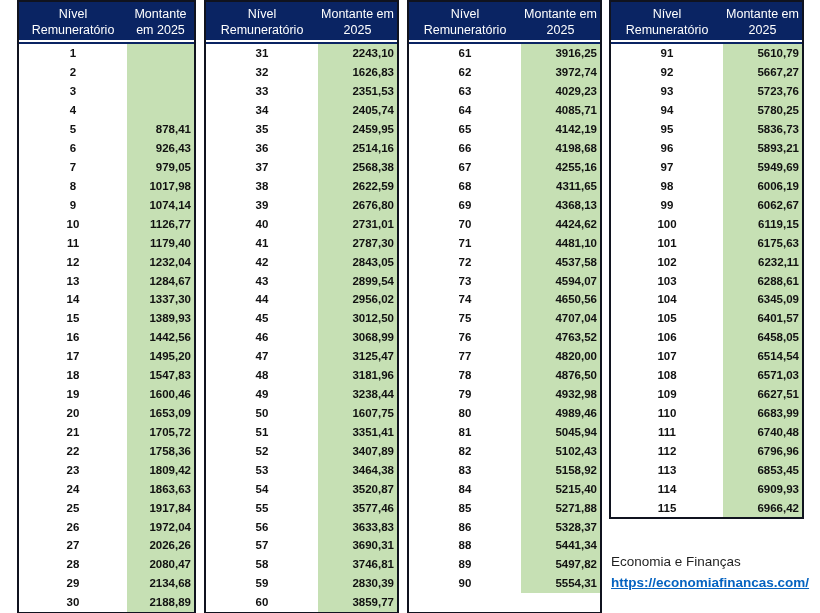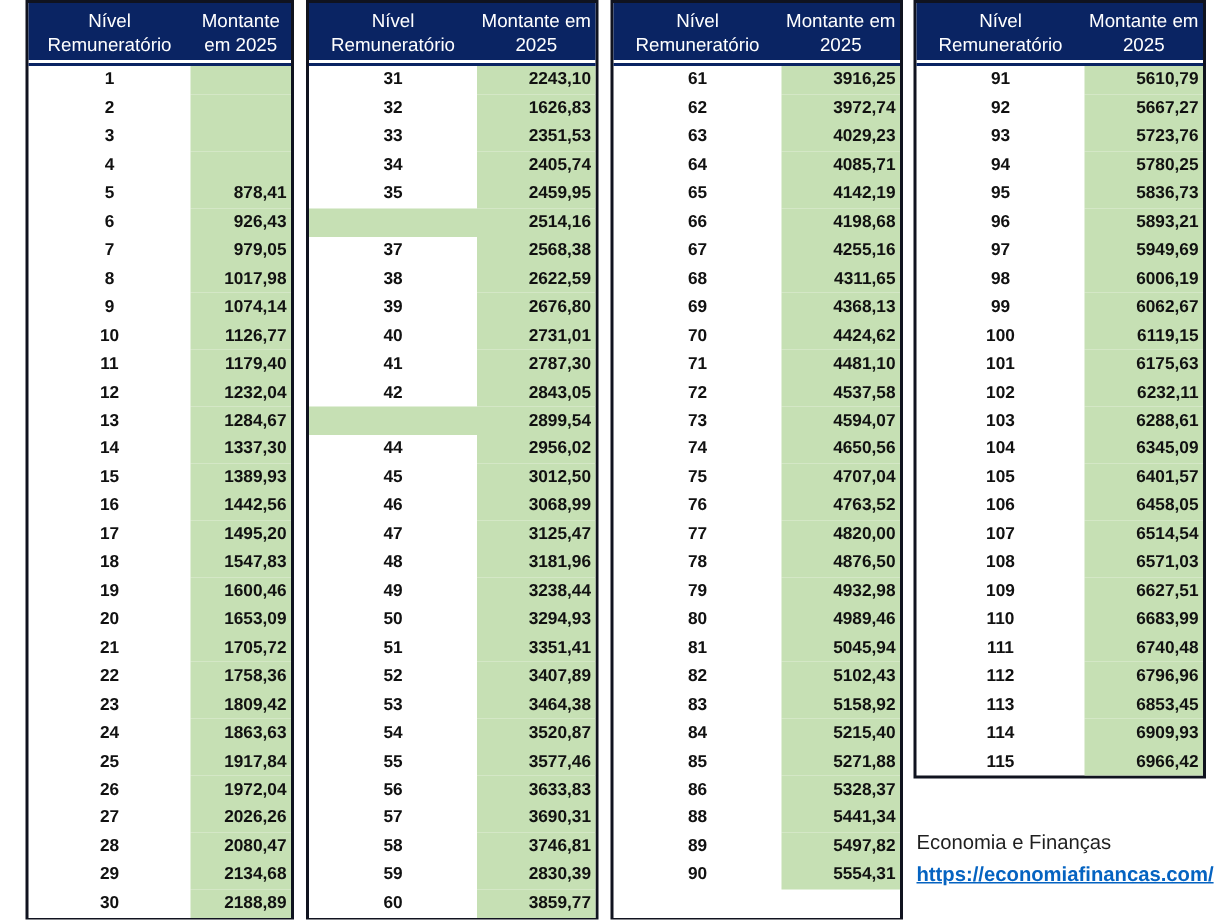--- a/index.html
+++ b/index.html
@@ -201,20 +201,21 @@
         </div>
         <div class="row">
           <div class="cell cell-level">34</div>
           <div class="cell cell-amount">2405,74</div>
         </div>
         <div class="row">
           <div class="cell cell-level">35</div>
           <div class="cell cell-amount">2459,95</div>
         </div>
         <div class="row">
+          <div class="cell cell-level">36</div>
           <div class="cell cell-amount">2514,16</div>
         </div>
         <div class="row">
           <div class="cell cell-level">37</div>
           <div class="cell cell-amount">2568,38</div>
         </div>
         <div class="row">
           <div class="cell cell-level">38</div>
           <div class="cell cell-amount">2622,59</div>
         </div>
@@ -228,20 +229,21 @@
         </div>
         <div class="row">
           <div class="cell cell-level">41</div>
           <div class="cell cell-amount">2787,30</div>
         </div>
         <div class="row">
           <div class="cell cell-level">42</div>
           <div class="cell cell-amount">2843,05</div>
         </div>
         <div class="row">
+          <div class="cell cell-level">43</div>
           <div class="cell cell-amount">2899,54</div>
         </div>
         <div class="row">
           <div class="cell cell-level">44</div>
           <div class="cell cell-amount">2956,02</div>
         </div>
         <div class="row">
           <div class="cell cell-level">45</div>
           <div class="cell cell-amount">3012,50</div>
         </div>
@@ -256,21 +258,21 @@
         <div class="row">
           <div class="cell cell-level">48</div>
           <div class="cell cell-amount">3181,96</div>
         </div>
         <div class="row">
           <div class="cell cell-level">49</div>
           <div class="cell cell-amount">3238,44</div>
         </div>
         <div class="row">
           <div class="cell cell-level">50</div>
-          <div class="cell cell-amount">3294,93</div>
+          <div class="cell cell-amount">1607,75</div>
         </div>
         <div class="row">
           <div class="cell cell-level">51</div>
           <div class="cell cell-amount">3351,41</div>
         </div>
         <div class="row">
           <div class="cell cell-level">52</div>
           <div class="cell cell-amount">3407,89</div>
         </div>
         <div class="row">

